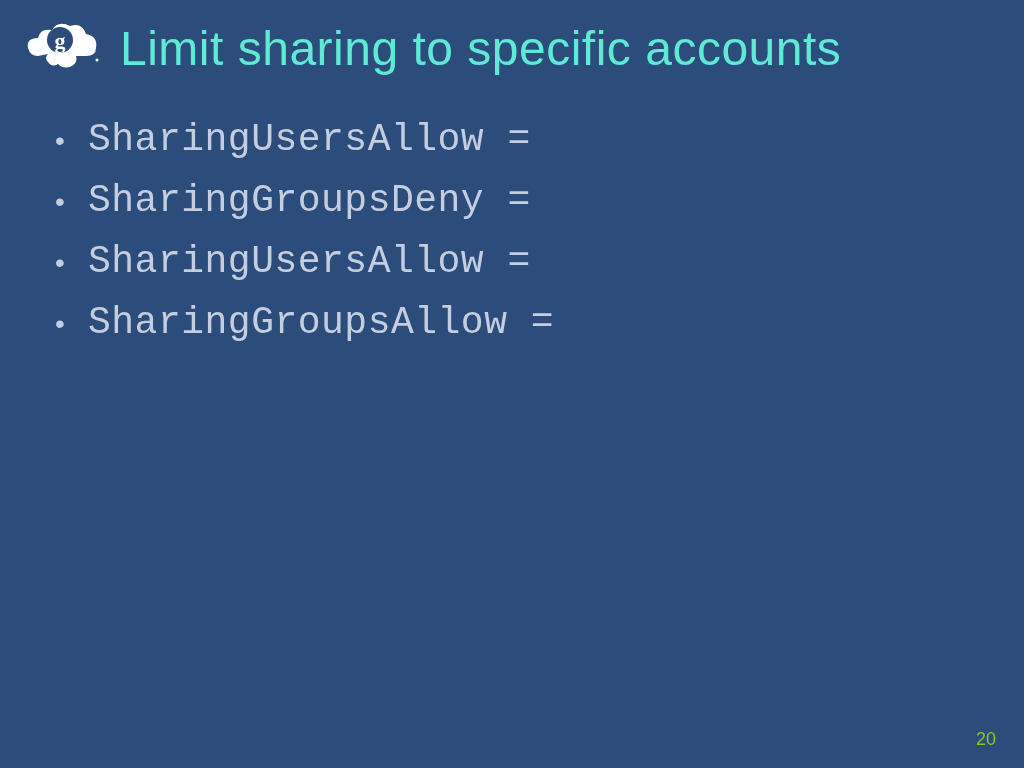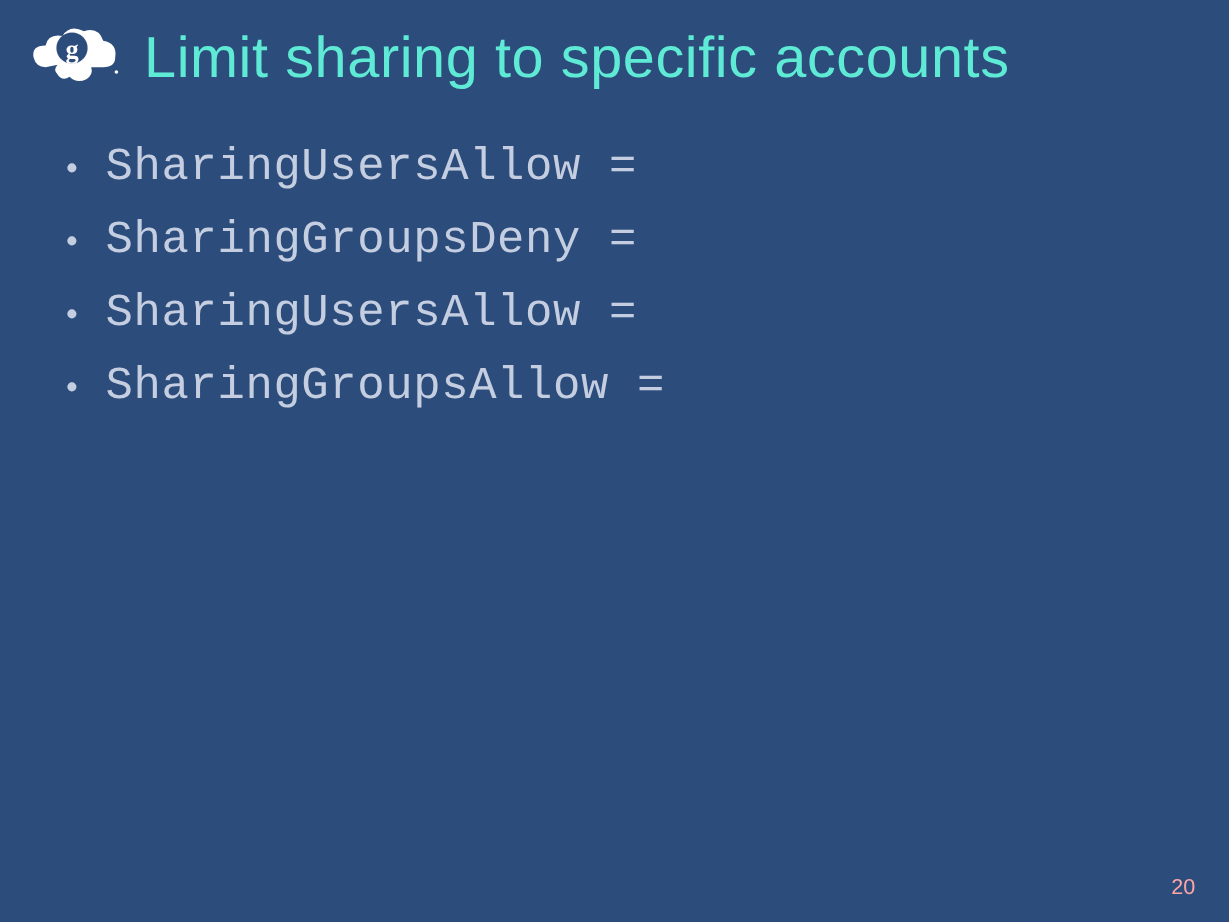--- a/index.html
+++ b/index.html
@@ -61,21 +61,21 @@
       font-family: "Consolas", "Courier New", monospace;
       color: #c5cee0;
       font-size: 38px;
       font-weight: 400;
       letter-spacing: 0.5px;
     }
     .page-number {
       position: absolute;
       bottom: 18px;
       right: 28px;
-      color: #fca5a5;
+      color: #84cc16;
       font-size: 18px;
     }
   </style>
 </head>
 <body>
 
 <div class="header">
   <div class="logo">
     <svg viewBox="0 0 80 60" xmlns="http://www.w3.org/2000/svg">
       <path d="M 18 38 Q 10 38 8 30 Q 6 20 18 20 Q 20 10 32 12 Q 38 2 50 8 Q 62 4 66 16 Q 78 18 76 30 Q 76 38 66 38 L 56 38 Q 58 44 52 48 Q 44 52 38 46 Q 32 50 28 44 Q 24 40 28 36 Z" fill="#ffffff"></path>

